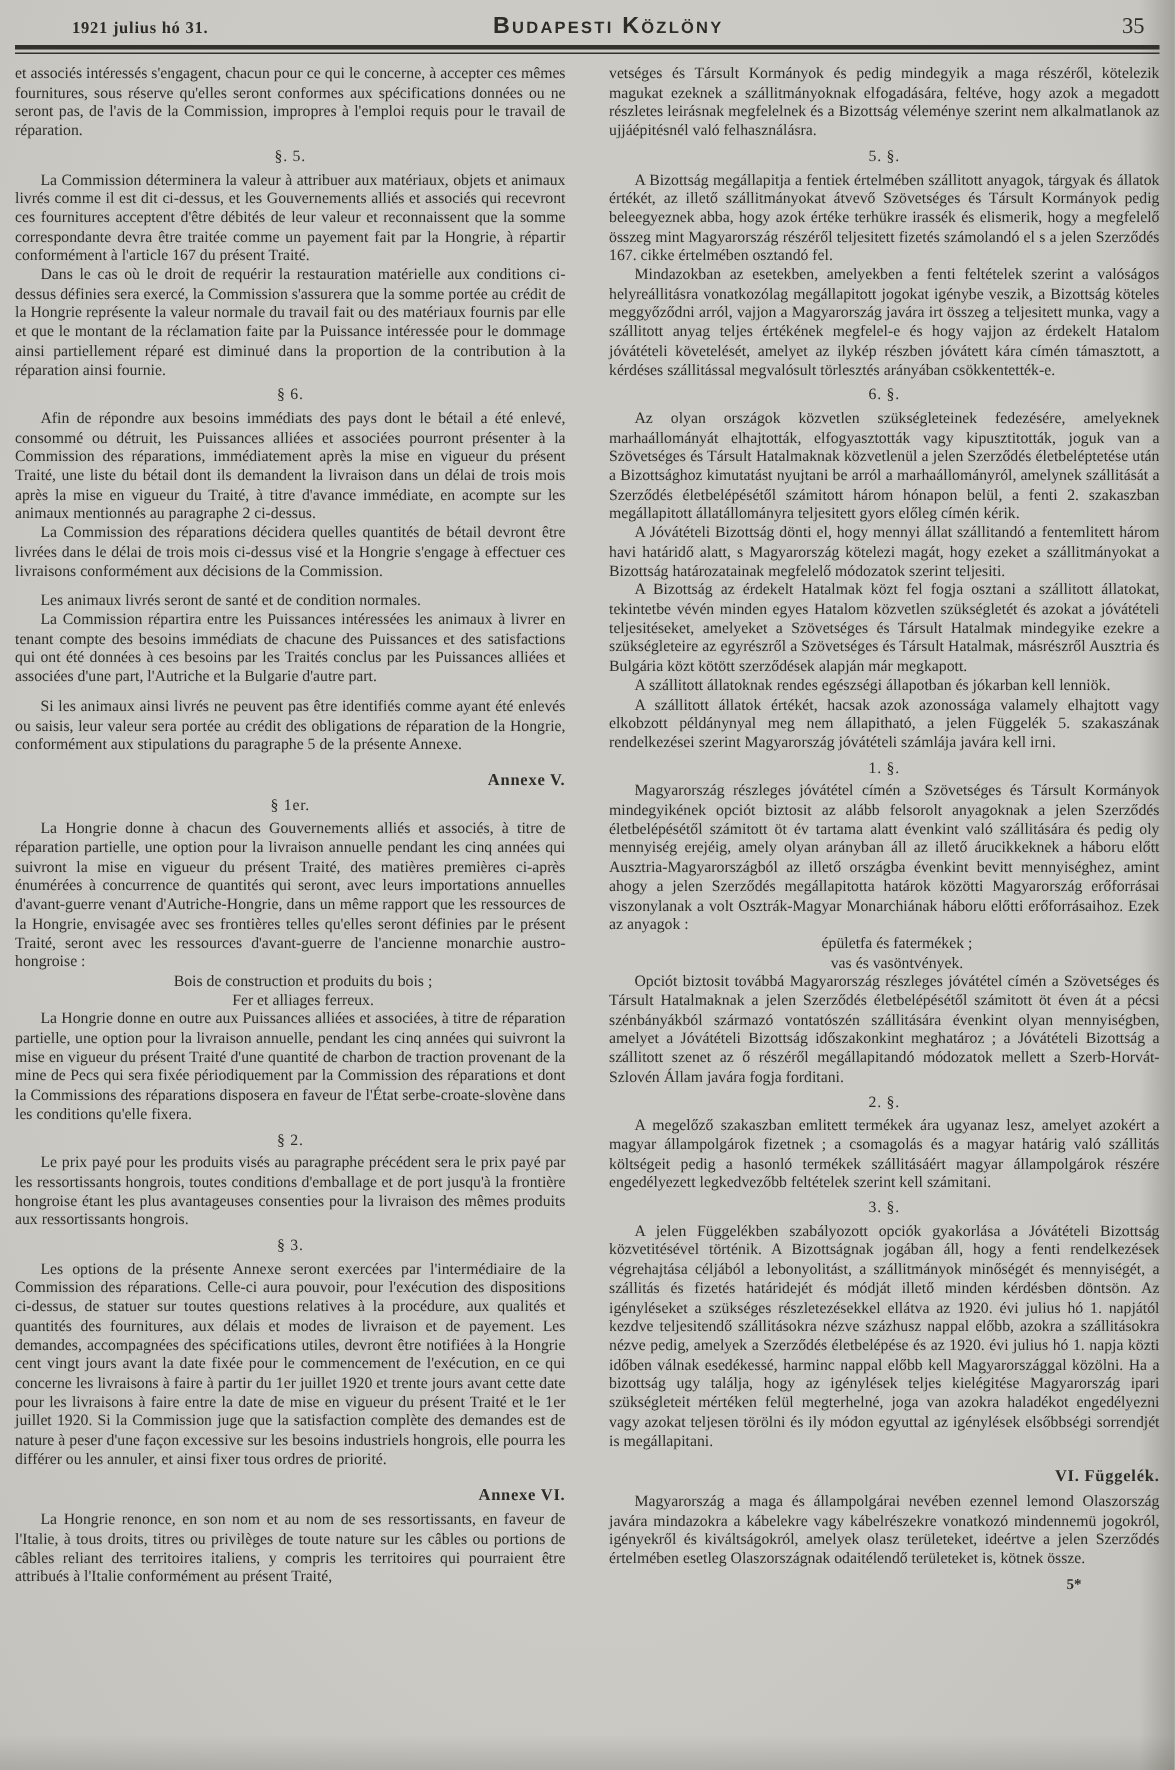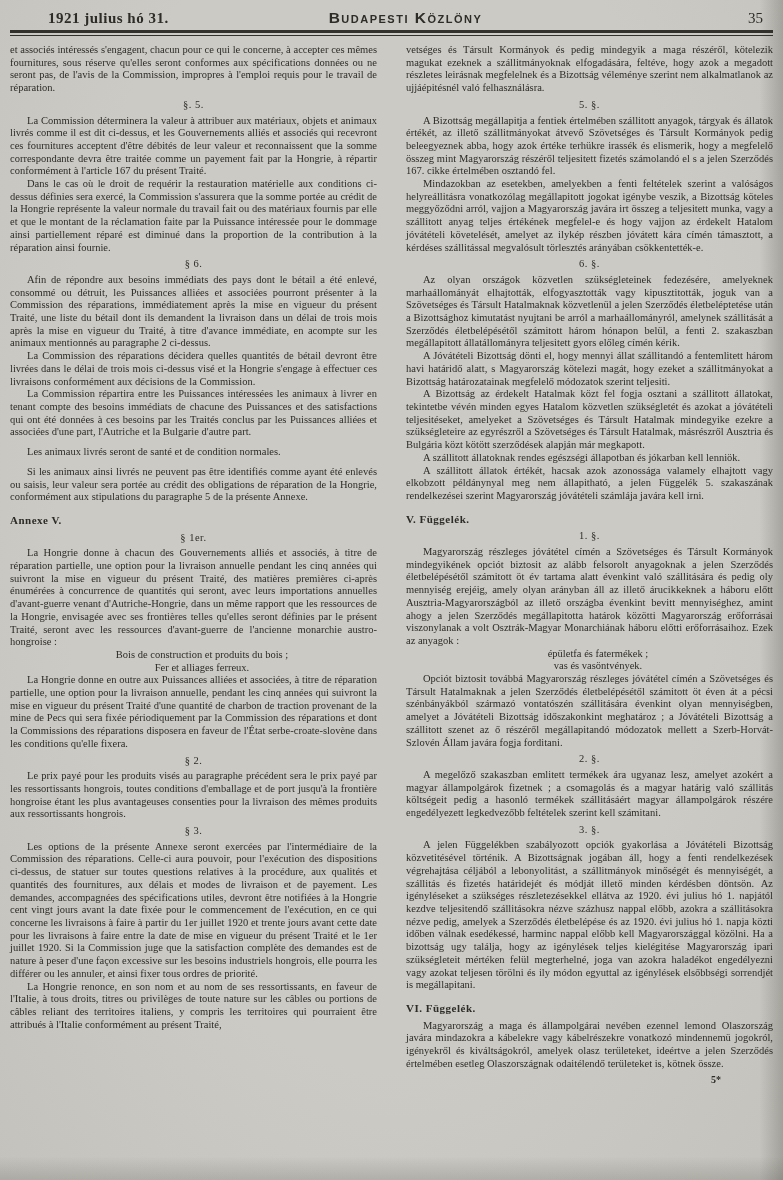--- a/index.html
+++ b/index.html
@@ -17,37 +17,37 @@
     box-sizing: border-box;
     padding: 7px 10px 0 10px;
     color: #2e2c26;
     font-family: "Liberation Serif", "DejaVu Serif", serif;
   }
   
   .hdr {
     display: flex; align-items: baseline;
     padding: 2px 2px 0 2px;
   }
-  .hdr .l { flex: 1; padding-left: 36px; font-size: 15px; font-weight: bold; letter-spacing: .5px; }
+  .hdr .l { flex: 1; padding-left: 36px; font-size: 11px; font-weight: bold; letter-spacing: .5px; }
   .hdr .c { flex: 0 0 auto; font-family: "Liberation Sans", sans-serif; font-variant: small-caps; font-weight: bold; font-size: 15.5px; letter-spacing: 1.5px; }
   .hdr .r { flex: 1; text-align: right; padding-right: 8px; font-size: 15px; font-weight: normal; }
   .rule {
     margin-top: 3px;
     border-top: 3px solid #33312b;
     border-bottom: 1px solid #33312b;
     height: 2px;
   }
   
   .cols { display: flex; gap: 29px; margin-top: 8px; }
   .col { flex: 1 1 0; min-width: 0; font-size: 10.5px; line-height: 12.7px; }
   .col p { margin: 0; }
   .opening { text-align: justify; }
   .para { text-align: justify; text-indent: 17px; }
   .head { text-align: center; margin: 4px 0 3px !important; letter-spacing: .5px; }
-  .annex { text-align: left; font-weight: bold; margin: 10px 0 5px !important; font-size: 11px; letter-spacing: .5px; }
+  .annex { text-align: right; font-weight: bold; margin: 10px 0 5px !important; font-size: 11px; letter-spacing: .5px; }
   .item { padding-left: 17px; text-align: center; }
   .spaced { margin-top: 7px !important; }
   .sig { text-align: right; padding-right: 52px; font-size: 10px; font-weight: bold; margin-top: 4px !important; }
 </style>
 </head>
 <body>
 
 <div id="sheet">
   <div class="hdr">
     <div class="l">1921 julius hó 31.</div>
@@ -58,47 +58,47 @@
 
   <div class="cols">
     <div class="col" id="left-col">
         <p class="opening">et associés intéressés s'engagent, chacun pour ce qui le concerne, à accepter ces mêmes fournitures, sous réserve qu'elles seront conformes aux spécifications données ou ne seront pas, de l'avis de la Commission, impropres à l'emploi requis pour le travail de réparation.</p>
         <p class="head">§. 5.</p>
         <p class="para">La Commission déterminera la valeur à attribuer aux matériaux, objets et animaux livrés comme il est dit ci-dessus, et les Gouvernements alliés et associés qui recevront ces fournitures acceptent d'être débités de leur valeur et reconnaissent que la somme correspondante devra être traitée comme un payement fait par la Hongrie, à répartir conformément à l'article 167 du présent Traité.</p>
         <p class="para">Dans le cas où le droit de requérir la restauration matérielle aux conditions ci-dessus définies sera exercé, la Commission s'assurera que la somme portée au crédit de la Hongrie représente la valeur normale du travail fait ou des matériaux fournis par elle et que le montant de la réclamation faite par la Puissance intéressée pour le dommage ainsi partiellement réparé est diminué dans la proportion de la contribution à la réparation ainsi fournie.</p>
         <p class="head">§ 6.</p>
         <p class="para">Afin de répondre aux besoins immédiats des pays dont le bétail a été enlevé, consommé ou détruit, les Puissances alliées et associées pourront présenter à la Commission des réparations, immédiatement après la mise en vigueur du présent Traité, une liste du bétail dont ils demandent la livraison dans un délai de trois mois après la mise en vigueur du Traité, à titre d'avance immédiate, en acompte sur les animaux mentionnés au paragraphe 2 ci-dessus.</p>
         <p class="para">La Commission des réparations décidera quelles quantités de bétail devront être livrées dans le délai de trois mois ci-dessus visé et la Hongrie s'engage à effectuer ces livraisons conformément aux décisions de la Commission.</p>
+        <p class="para spaced">Les animaux livrés seront de santé et de condition normales.</p>
         <p class="para">La Commission répartira entre les Puissances intéressées les animaux à livrer en tenant compte des besoins immédiats de chacune des Puissances et des satisfactions qui ont été données à ces besoins par les Traités conclus par les Puissances alliées et associées d'une part, l'Autriche et la Bulgarie d'autre part.</p>
-        <p class="para spaced">Les animaux livrés seront de santé et de condition normales.</p>
         <p class="para spaced">Si les animaux ainsi livrés ne peuvent pas être identifiés comme ayant été enlevés ou saisis, leur valeur sera portée au crédit des obligations de réparation de la Hongrie, conformément aux stipulations du paragraphe 5 de la présente Annexe.</p>
         <p class="annex">Annexe V.</p>
         <p class="head">§ 1er.</p>
         <p class="para">La Hongrie donne à chacun des Gouvernements alliés et associés, à titre de réparation partielle, une option pour la livraison annuelle pendant les cinq années qui suivront la mise en vigueur du présent Traité, des matières premières ci-après énumérées à concurrence de quantités qui seront, avec leurs importations annuelles d'avant-guerre venant d'Autriche-Hongrie, dans un même rapport que les ressources de la Hongrie, envisagée avec ses frontières telles qu'elles seront définies par le présent Traité, seront avec les ressources d'avant-guerre de l'ancienne monarchie austro-hongroise :</p>
         <p class="item">Bois de construction et produits du bois ;</p>
         <p class="item">Fer et alliages ferreux.</p>
         <p class="para">La Hongrie donne en outre aux Puissances alliées et associées, à titre de réparation partielle, une option pour la livraison annuelle, pendant les cinq années qui suivront la mise en vigueur du présent Traité d'une quantité de charbon de traction provenant de la mine de Pecs qui sera fixée périodiquement par la Commission des réparations et dont la Commissions des réparations disposera en faveur de l'État serbe-croate-slovène dans les conditions qu'elle fixera.</p>
         <p class="head">§ 2.</p>
         <p class="para">Le prix payé pour les produits visés au paragraphe précédent sera le prix payé par les ressortissants hongrois, toutes conditions d'emballage et de port jusqu'à la frontière hongroise étant les plus avantageuses consenties pour la livraison des mêmes produits aux ressortissants hongrois.</p>
         <p class="head">§ 3.</p>
         <p class="para">Les options de la présente Annexe seront exercées par l'intermédiaire de la Commission des réparations. Celle-ci aura pouvoir, pour l'exécution des dispositions ci-dessus, de statuer sur toutes questions relatives à la procédure, aux qualités et quantités des fournitures, aux délais et modes de livraison et de payement. Les demandes, accompagnées des spécifications utiles, devront être notifiées à la Hongrie cent vingt jours avant la date fixée pour le commencement de l'exécution, en ce qui concerne les livraisons à faire à partir du 1er juillet 1920 et trente jours avant cette date pour les livraisons à faire entre la date de mise en vigueur du présent Traité et le 1er juillet 1920. Si la Commission juge que la satisfaction complète des demandes est de nature à peser d'une façon excessive sur les besoins industriels hongrois, elle pourra les différer ou les annuler, et ainsi fixer tous ordres de priorité.</p>
+        <p class="annex">Annexe VI.</p>
         <p class="para">La Hongrie renonce, en son nom et au nom de ses ressortissants, en faveur de l'Italie, à tous droits, titres ou privilèges de toute nature sur les câbles ou portions de câbles reliant des territoires italiens, y compris les territoires qui pourraient être attribués à l'Italie conformément au présent Traité,</p>
       </div>
     <div class="col" id="right-col">
         <p class="opening">vetséges és Társult Kormányok és pedig mindegyik a maga részéről, kötelezik magukat ezeknek a szállitmányoknak elfogadására, feltéve, hogy azok a megadott részletes leirásnak megfelelnek és a Bizottság véleménye szerint nem alkalmatlanok az ujjáépitésnél való felhasználásra.</p>
         <p class="head">5. §.</p>
         <p class="para">A Bizottság megállapitja a fentiek értelmében szállitott anyagok, tárgyak és állatok értékét, az illető szállitmányokat átvevő Szövetséges és Társult Kormányok pedig beleegyeznek abba, hogy azok értéke terhükre irassék és elismerik, hogy a megfelelő összeg mint Magyarország részéről teljesitett fizetés számolandó el s a jelen Szerződés 167. cikke értelmében osztandó fel.</p>
         <p class="para">Mindazokban az esetekben, amelyekben a fenti feltételek szerint a valóságos helyreállitásra vonatkozólag megállapitott jogokat igénybe veszik, a Bizottság köteles meggyőződni arról, vajjon a Magyarország javára irt összeg a teljesitett munka, vagy a szállitott anyag teljes értékének megfelel-e és hogy vajjon az érdekelt Hatalom jóvátételi követelését, amelyet az ilykép részben jóvátett kára címén támasztott, a kérdéses szállitással megvalósult törlesztés arányában csökkentették-e.</p>
         <p class="head">6. §.</p>
         <p class="para">Az olyan országok közvetlen szükségleteinek fedezésére, amelyeknek marhaállományát elhajtották, elfogyasztották vagy kipusztitották, joguk van a Szövetséges és Társult Hatalmaknak közvetlenül a jelen Szerződés életbeléptetése után a Bizottsághoz kimutatást nyujtani be arról a marhaállományról, amelynek szállitását a Szerződés életbelépésétől számitott három hónapon belül, a fenti 2. szakaszban megállapitott állatállományra teljesitett gyors előleg címén kérik.</p>
         <p class="para">A Jóvátételi Bizottság dönti el, hogy mennyi állat szállitandó a fentemlitett három havi határidő alatt, s Magyarország kötelezi magát, hogy ezeket a szállitmányokat a Bizottság határozatainak megfelelő módozatok szerint teljesiti.</p>
         <p class="para">A Bizottság az érdekelt Hatalmak közt fel fogja osztani a szállitott állatokat, tekintetbe vévén minden egyes Hatalom közvetlen szükségletét és azokat a jóvátételi teljesitéseket, amelyeket a Szövetséges és Társult Hatalmak mindegyike ezekre a szükségleteire az egyrészről a Szövetséges és Társult Hatalmak, másrészről Ausztria és Bulgária közt kötött szerződések alapján már megkapott.</p>
         <p class="para">A szállitott állatoknak rendes egészségi állapotban és jókarban kell lenniök.</p>
         <p class="para">A szállitott állatok értékét, hacsak azok azonossága valamely elhajtott vagy elkobzott példánynyal meg nem állapitható, a jelen Függelék 5. szakaszának rendelkezései szerint Magyarország jóvátételi számlája javára kell irni.</p>
-        <p class="annex">V. Függelék.</p>
         <p class="head">1. §.</p>
         <p class="para">Magyarország részleges jóvátétel címén a Szövetséges és Társult Kormányok mindegyikének opciót biztosit az alább felsorolt anyagoknak a jelen Szerződés életbelépésétől számitott öt év tartama alatt évenkint való szállitására és pedig oly mennyiség erejéig, amely olyan arányban áll az illető árucikkeknek a háboru előtt Ausztria-Magyarországból az illető országba évenkint bevitt mennyiséghez, amint ahogy a jelen Szerződés megállapitotta határok közötti Magyarország erőforrásai viszonylanak a volt Osztrák-Magyar Monarchiának háboru előtti erőforrásaihoz. Ezek az anyagok :</p>
         <p class="item">épületfa és fatermékek ;</p>
         <p class="item">vas és vasöntvények.</p>
         <p class="para">Opciót biztosit továbbá Magyarország részleges jóvátétel címén a Szövetséges és Társult Hatalmaknak a jelen Szerződés életbelépésétől számitott öt éven át a pécsi szénbányákból származó vontatószén szállitására évenkint olyan mennyiségben, amelyet a Jóvátételi Bizottság időszakonkint meghatároz ; a Jóvátételi Bizottság a szállitott szenet az ő részéről megállapitandó módozatok mellett a Szerb-Horvát-Szlovén Állam javára fogja forditani.</p>
         <p class="head">2. §.</p>
         <p class="para">A megelőző szakaszban emlitett termékek ára ugyanaz lesz, amelyet azokért a magyar állampolgárok fizetnek ; a csomagolás és a magyar határig való szállitás költségeit pedig a hasonló termékek szállitásáért magyar állampolgárok részére engedélyezett legkedvezőbb feltételek szerint kell számitani.</p>
         <p class="head">3. §.</p>
         <p class="para">A jelen Függelékben szabályozott opciók gyakorlása a Jóvátételi Bizottság közvetitésével történik. A Bizottságnak jogában áll, hogy a fenti rendelkezések végrehajtása céljából a lebonyolitást, a szállitmányok minőségét és mennyiségét, a szállitás és fizetés határidejét és módját illető minden kérdésben döntsön. Az igényléseket a szükséges részletezésekkel ellátva az 1920. évi julius hó 1. napjától kezdve teljesitendő szállitásokra nézve százhusz nappal előbb, azokra a szállitásokra nézve pedig, amelyek a Szerződés életbelépése és az 1920. évi julius hó 1. napja közti időben válnak esedékessé, harminc nappal előbb kell Magyarországgal közölni. Ha a bizottság ugy találja, hogy az igénylések teljes kielégitése Magyarország ipari szükségleteit mértéken felül megterhelné, joga van azokra haladékot engedélyezni vagy azokat teljesen törölni és ily módon egyuttal az igénylések elsőbbségi sorrendjét is megállapitani.</p>
         <p class="annex">VI. Függelék.</p>

